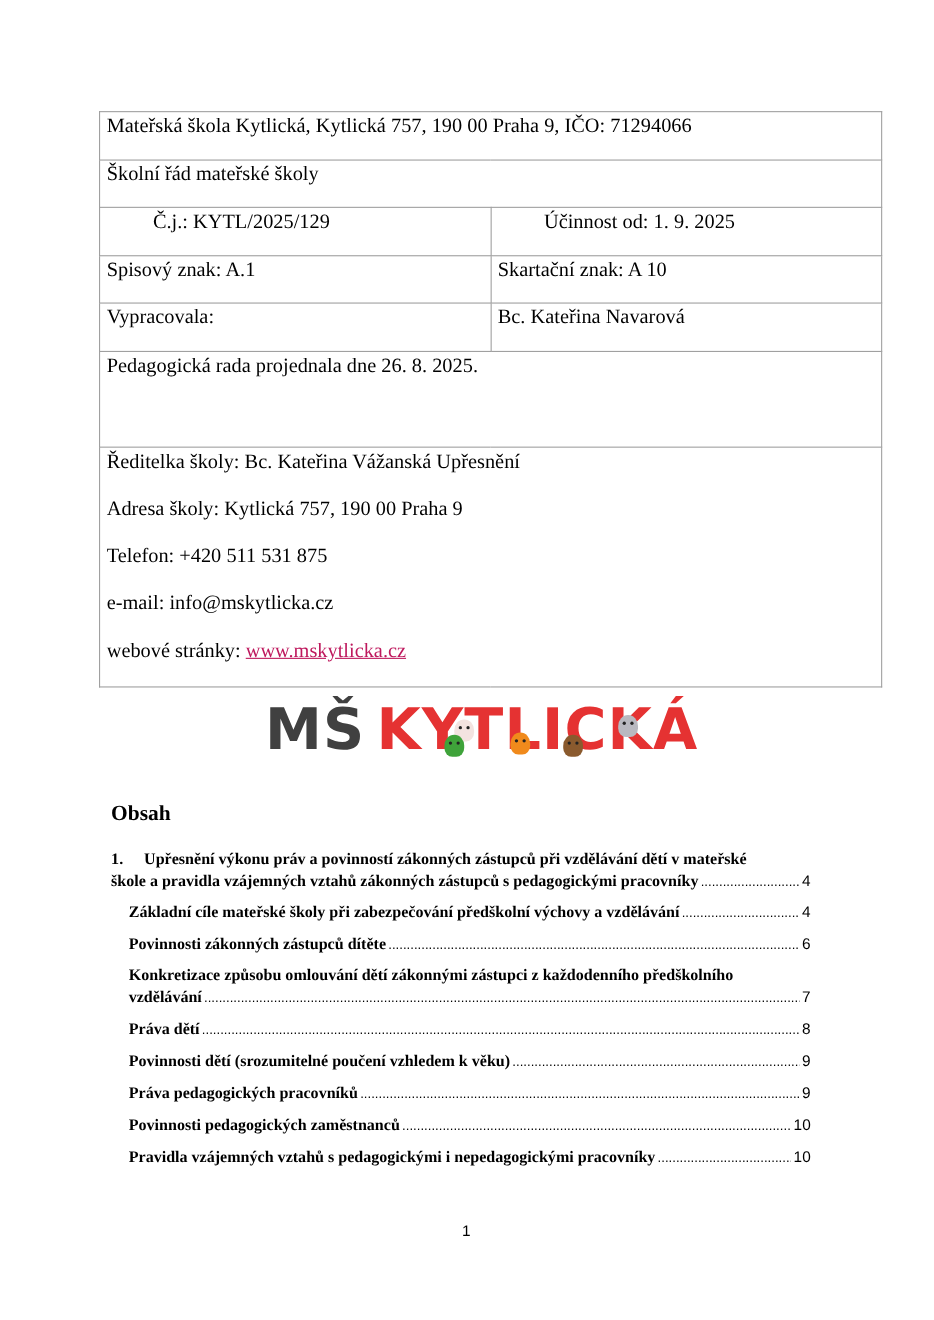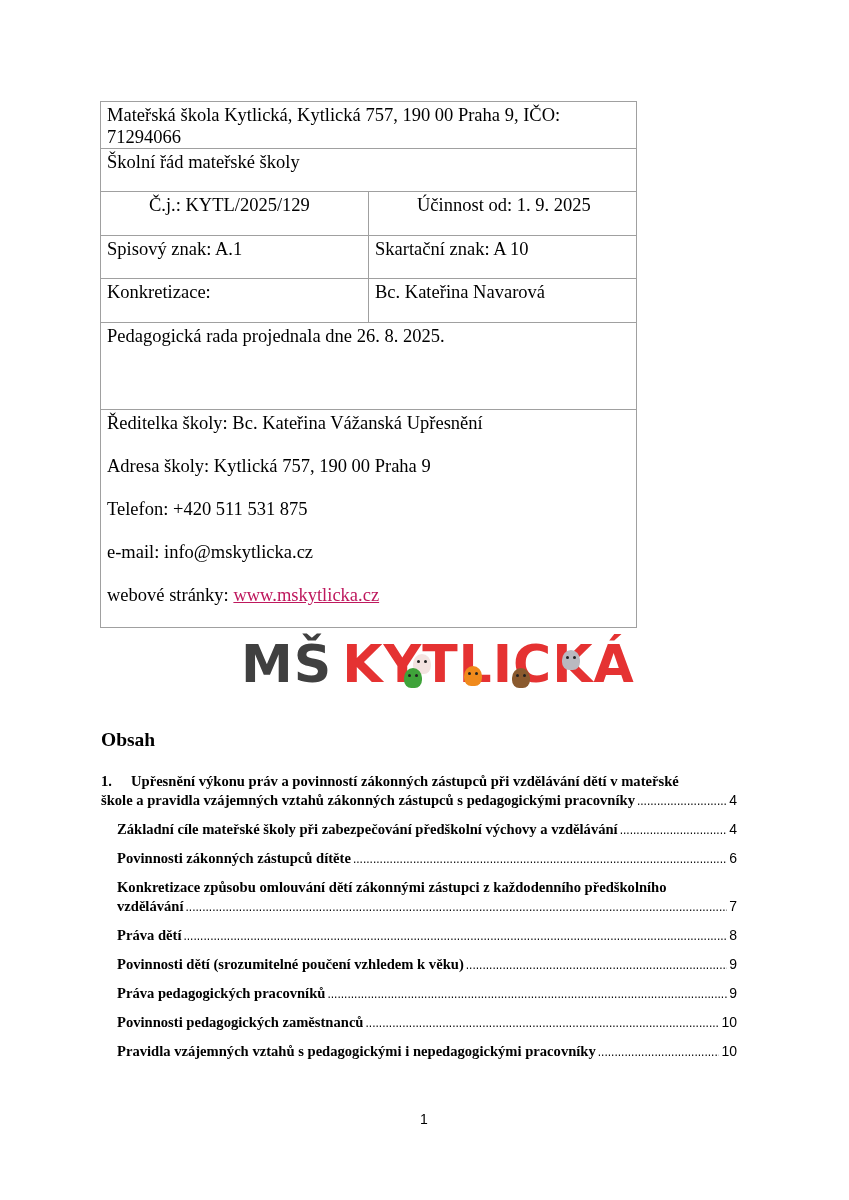--- a/index.html
+++ b/index.html
@@ -1,21 +1,21 @@
 <!DOCTYPE html>
 <html><head>
 <meta charset="utf-8">
 <style>
   html, body { margin: 0; padding: 0; background: #ffffff; }
   body { width: 849px; height: 1200px; position: relative; overflow: hidden;
          font-family: "Liberation Serif", "DejaVu Serif", serif; color: #000; }
   .page { position: absolute; left: 0; top: 0; width: 849px; height: 1200px; background: #fff; }
 
   
-  .hdr-table { position: absolute; left: 100px; top: 101px; width: 537px;
+  .hdr-table { position: absolute; left: 90px; top: 101px; width: 712px;
                border-collapse: collapse; table-layout: fixed; }
   .hdr-table td { border: 1.5px solid #a0a0a0; vertical-align: top; padding: 2px 6px 0 6px;
                   font-size: 18.5px; line-height: 22px; }
   .hdr-table td.c1 { width: 198px; }
   .hdr-table .bold { font-weight: normal; }
   .r1 td { height: 41px; }
   .r2 td { height: 40px; }
   .r3 td { height: 41px; padding-left: 48px; }
   .r4 td { height: 40px; }
   .r5 td { height: 41px; }
@@ -72,21 +72,21 @@
     </tr>
     <tr class="r3">
       <td class="c1">Č.j.: KYTL/2025/129</td>
       <td>Účinnost od: 1. 9. 2025</td>
     </tr>
     <tr class="r4">
       <td class="c1">Spisový znak: A.1</td>
       <td>Skartační znak: A 10</td>
     </tr>
     <tr class="r5">
-      <td class="c1">Konkretizace:</td>
+      <td class="c1">Vypracovala:</td>
       <td>Bc. Kateřina Navarová</td>
     </tr>
     <tr class="r6">
       <td colspan="2">Pedagogická rada projednala dne 26. 8. 2025.</td>
     </tr>
     <tr class="r7">
       <td colspan="2">
         <span class="contact-line">Ředitelka školy: Bc. Kateřina Vážanská Upřesnění</span>
         <span class="contact-line">Adresa školy: Kytlická 757, 190 00 Praha 9</span>
         <span class="contact-line">Telefon: +420 511 531 875</span>

